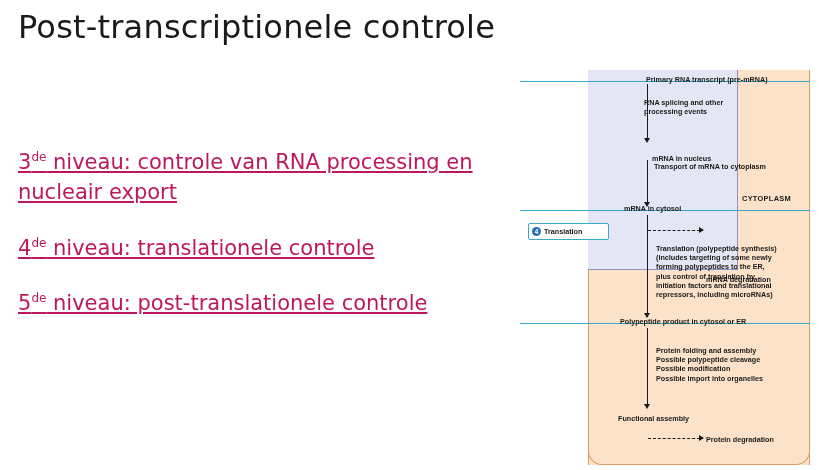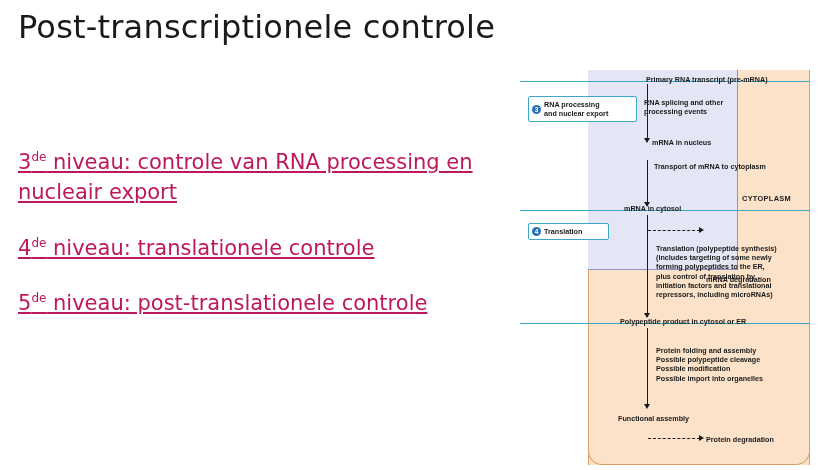--- a/index.html
+++ b/index.html
@@ -194,33 +194,28 @@
     <div class="nuc-inner"></div>
 
     <div class="divider" style="left:0px; top:11px; width:290px;"></div>
 
     <div class="divider" style="left:0px; top:140px; width:290px;"></div>
 
     <div class="divider" style="left:0px; top:253px; width:290px;"></div>
 
     <div class="fig-label" style="left:98px; top:5px;padding-left:28px;">Primary RNA transcript (pre-mRNA)</div>
 
-    <div class="step-box" style="left:8px; top:26px; width:100px;">
-      <div class="step-num">3</div>
-      <div class="step-label">RNA processing
-and nuclear export</div>
-    </div>
 
     <div class="fig-text" style="left:124px; top:28px; white-space:pre-line;">RNA splicing and other
 processing events</div>
 
     <div class="arrow-v" style="left:127px; top:14px; height:56px;"></div>
     <div class="arrow-head-down" style="left:124px; top:68px;"></div>
 
-    <div class="fig-label" style="left:100px; top:68px;padding-left:32px;">mRNA in nucleus</div>
+    <div class="fig-label" style="left:100px; top:84px;padding-left:32px;">mRNA in nucleus</div>
 
     <div class="arrow-v" style="left:127px; top:90px; height:44px;"></div>
     <div class="arrow-head-down" style="left:124px; top:132px;"></div>
 
     <div class="fig-text" style="left:134px; top:92px;">Transport of mRNA to cytoplasm</div>
 
     <div class="cyto-label" style="left:222px; top:124px;">CYTOPLASM</div>
 
     <div class="fig-label" style="left:104px; top:134px;">mRNA in cytosol</div>
 

